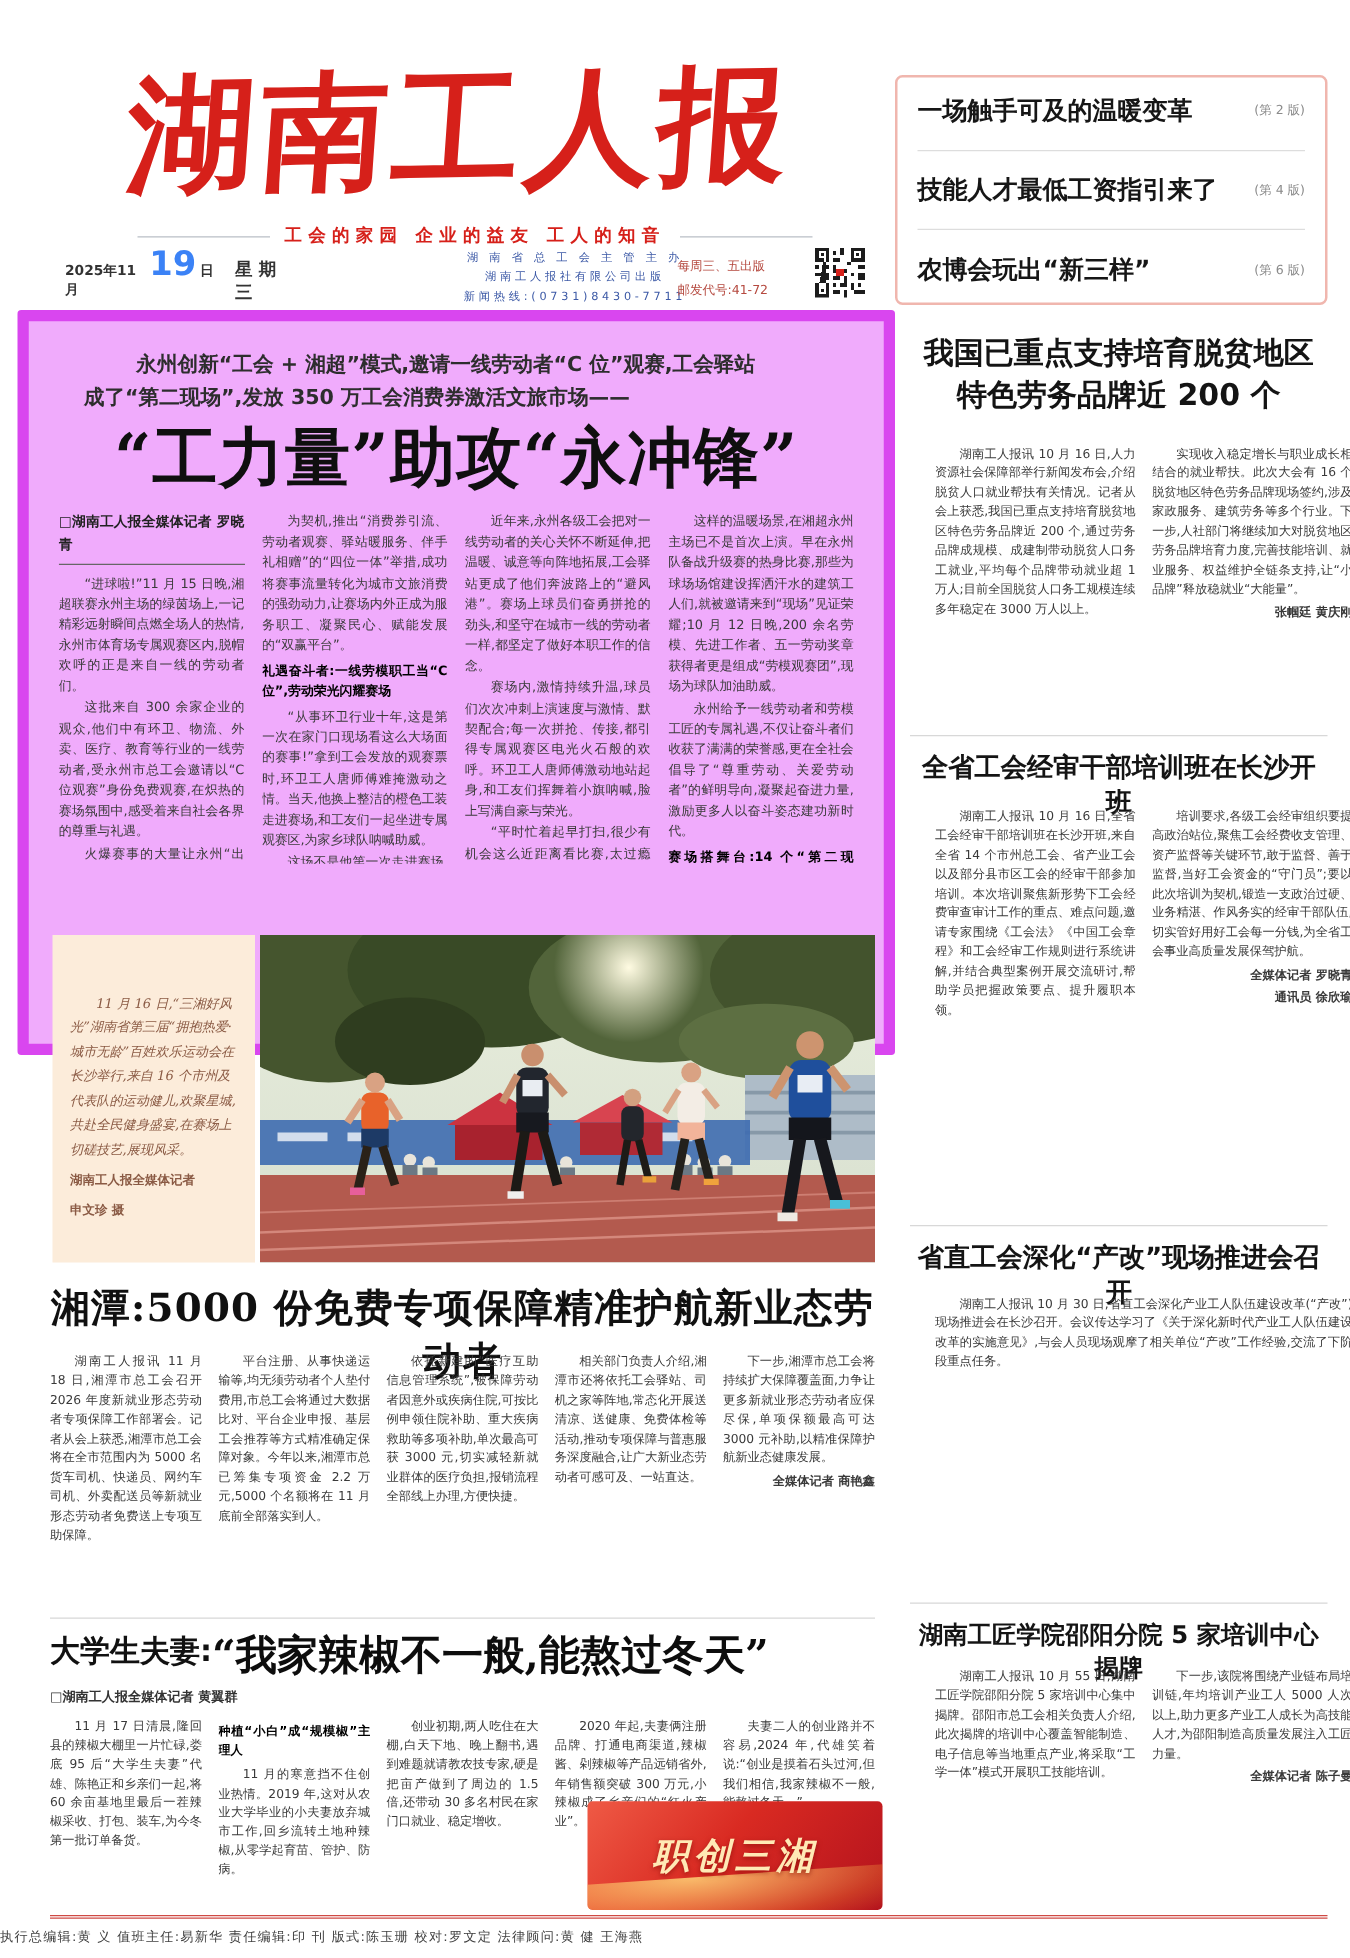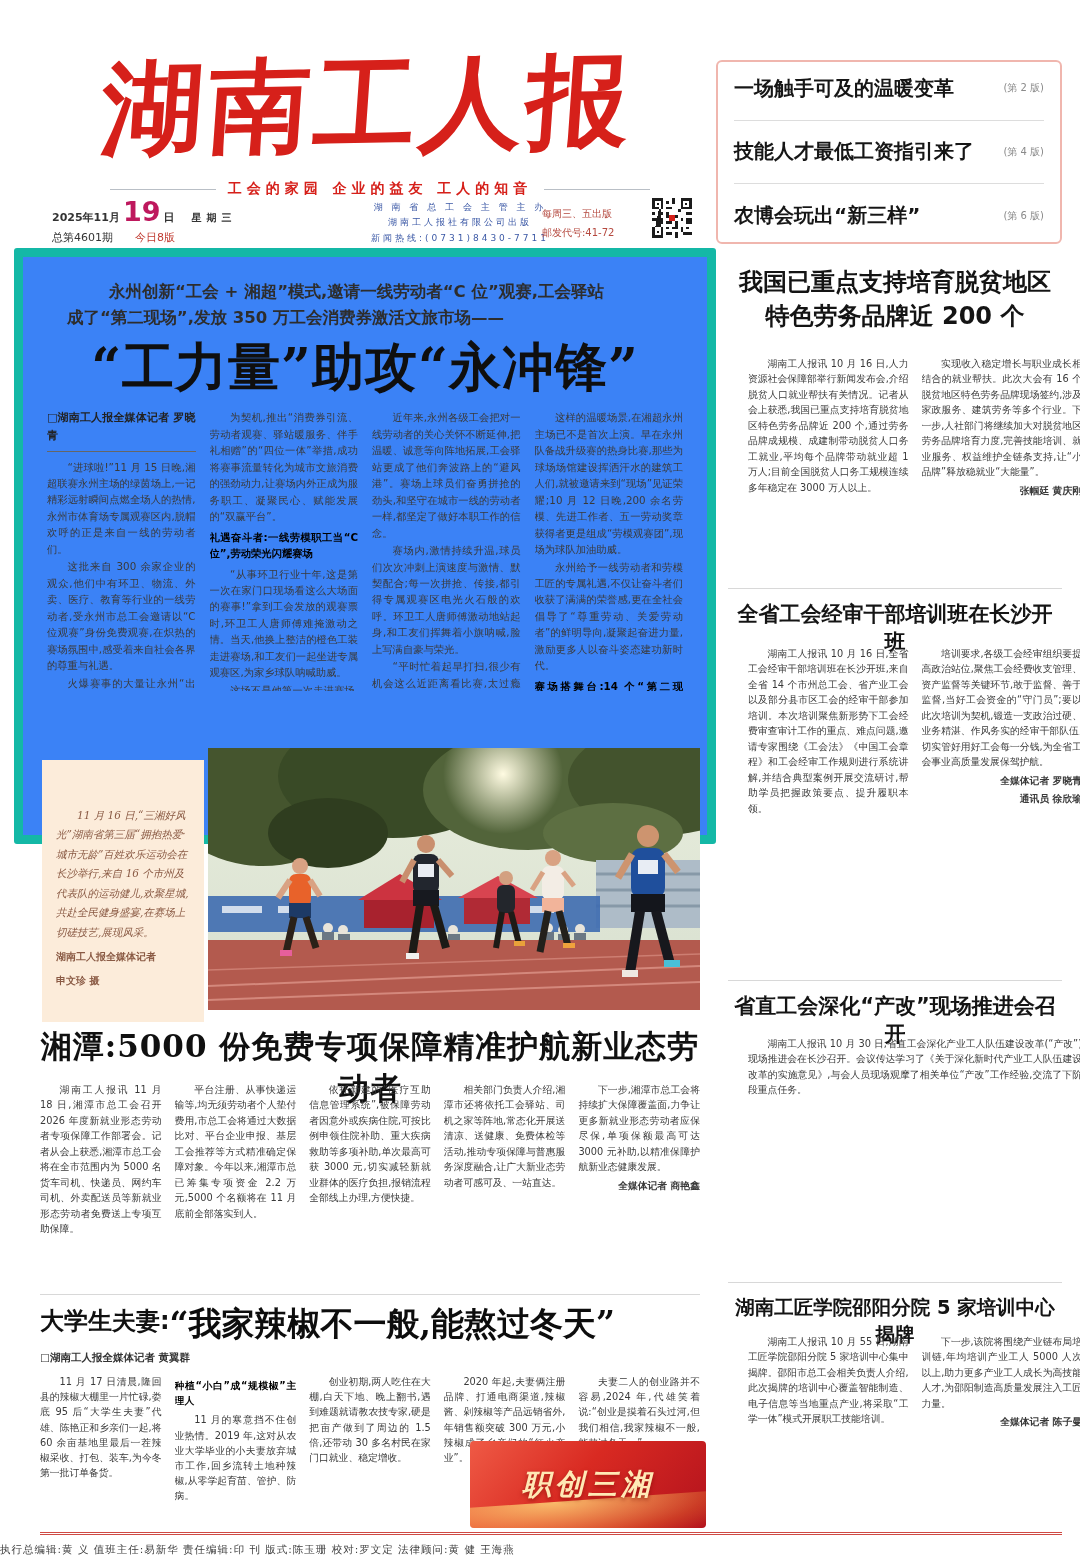--- a/index.html
+++ b/index.html
@@ -9,59 +9,59 @@
 
   
   .masthead-title{left:95px;top:48px;width:545px;text-align:center;
     font-family:"DejaVu Serif",serif;font-weight:bold;font-size:102px;line-height:1.1;
     color:#d6201a;letter-spacing:4px;transform:skewX(-5deg) rotate(-1deg);}
   .slogan-row{left:110px;top:180px;width:540px;display:flex;align-items:center;gap:12px;}
   .slogan-row .rule{flex:1;border-top:1px solid #b9bfc6;}
   .slogan-text{font-size:14px;font-weight:bold;color:#d6201a;letter-spacing:5px;white-space:nowrap;}
   .date-block{left:52px;top:198px;width:190px;font-size:11px;color:#333;}
   .date-line1{display:flex;align-items:baseline;gap:3px;font-weight:bold;}
-  .date-day{font-size:27px;color:#be185d;font-weight:bold;line-height:1;}
-  .weekday{margin-left:14px;font-size:10px;letter-spacing:5px;font-weight:bold;}
+  .date-day{font-size:27px;color:#3b82f6;font-weight:bold;line-height:1;}
+  .weekday{margin-left:14px;font-size:14px;letter-spacing:5px;font-weight:bold;}
   .date-line2{margin-top:5px;display:flex;gap:22px;}
   .pages-today{color:#c03a30;}
   .pub-block{left:340px;top:200px;width:240px;text-align:center;font-size:9px;color:#3c59a6;
     letter-spacing:3px;line-height:1.7;}
   .right-pub{left:542px;top:204px;width:105px;font-size:10px;color:#b5493f;line-height:1.9;}
   .qr{left:652px;top:198px;width:40px;height:40px;}
 
   
   .tr-box{left:716px;top:60px;width:346px;height:184px;border:2px solid #f0b6ae;border-radius:6px;
     background:#fff;box-sizing:border-box;display:flex;flex-direction:column;justify-content:space-around;
     padding:4px 16px;}
   .tr-row{display:flex;align-items:center;justify-content:space-between;}
   .tr-title{font-size:20px;font-weight:900;color:#161616;}
   .tr-page{font-size:10px;color:#8a8a8a;white-space:nowrap;margin-left:8px;}
   .tr-sep{border-top:1px solid #ddd;}
 
   
-  .red-box{left:14px;top:248px;width:702px;height:596px;border:9px solid #14b8a6;background:#3b82f6;
+  .red-box{left:14px;top:248px;width:702px;height:596px;border:9px solid #d946ef;background:#f0abfc;
     box-sizing:border-box;border-radius:3px;}
   .kicker{margin:22px 34px 0;font-size:16.5px;font-weight:bold;color:#2d2d2d;line-height:1.55;}
   .kicker .k1{padding-left:52px;}
   .kicker .k2{padding-left:10px;}
   .main-headline{margin-top:8px;text-align:center;font-family:"DejaVu Serif",serif;
     font-size:52px;font-weight:900;color:#0f0f0f;letter-spacing:1px;line-height:1.1;}
   .main-cols{margin:14px 24px 0;display:flex;gap:14px;height:282px;overflow:hidden;}
   .col{flex:1;text-align:justify;font-size:10.3px;line-height:1.6;color:#3a3a3a;overflow:hidden;}
   .col p{margin:0 0 1px;}
   .col .para{text-indent:2em;}
   .col .subhead{font-weight:bold;color:#000;margin:4px 0;text-indent:0;}
   .col .credit{text-align:right;font-weight:bold;text-indent:0;margin-top:3px;}
   .byline-box{font-size:11px;font-weight:bold;color:#222;border-bottom:1px solid #666;
     padding-bottom:6px;margin-bottom:7px;}
 
   
   .caption-box{left:42px;top:748px;width:162px;height:262px;background:#fcecda;box-sizing:border-box;
     padding:46px 14px 12px;font-family:"DejaVu Serif",serif;font-style:italic;
-    font-size:10.5px;line-height:1.85;color:#8a5a44;margin-top:12px;}
+    font-size:10.5px;line-height:1.85;color:#8a5a44;}
   .caption-box .cap{text-indent:2em;margin:0;}
   .caption-box .cred{text-align:left;margin:6px 0 0;font-style:normal;font-weight:bold;font-size:10px;}
   .photo{left:208px;top:748px;width:492px;height:262px;overflow:hidden;background:#cfd8cc;}
   .photo svg{display:block;}
 
   
   .xt-headline{left:40px;top:1026px;width:660px;text-align:center;font-family:"DejaVu Serif",serif;
     font-size:31px;font-weight:900;color:#101010;letter-spacing:1px;}
   .xt-cols{left:40px;top:1082px;width:660px;height:202px;display:flex;gap:13px;}
   .xt-cols .col{font-size:9.8px;line-height:1.58;}

